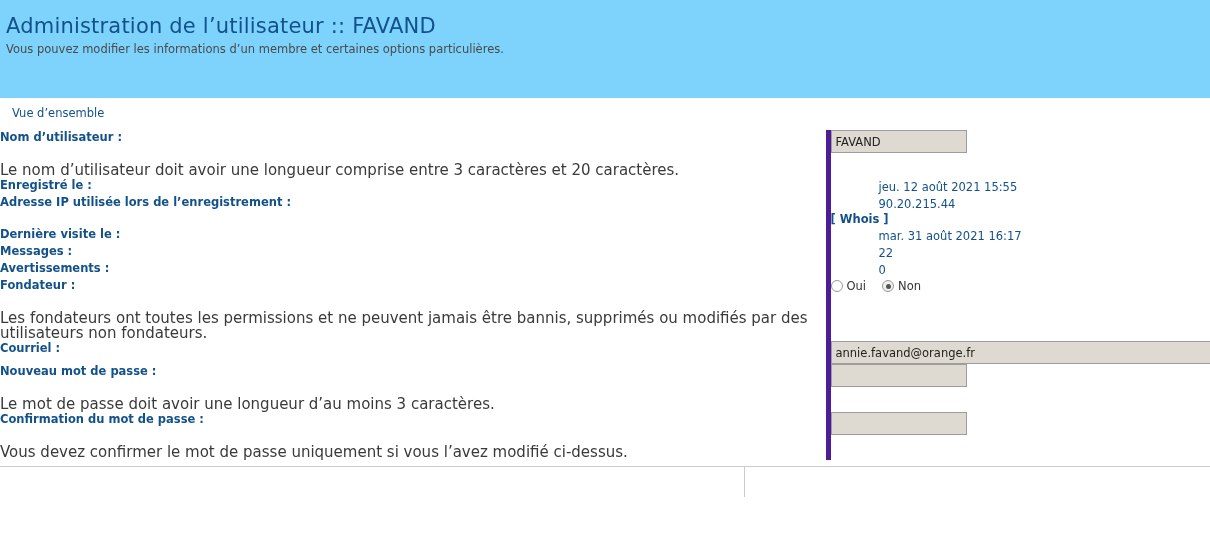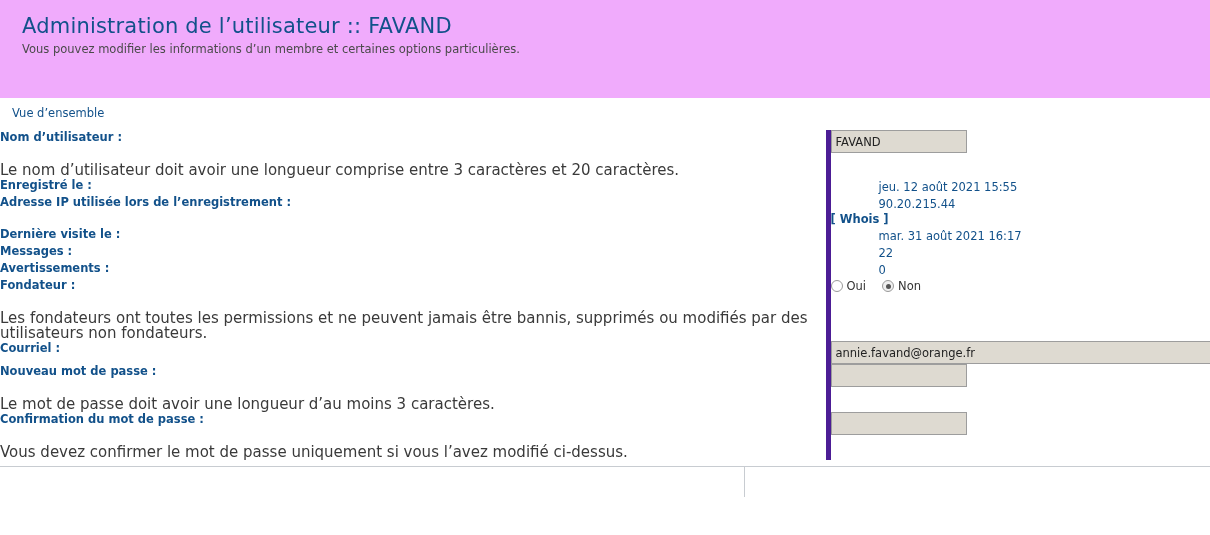--- a/index.html
+++ b/index.html
@@ -11,22 +11,22 @@
     height: 535px;
     background: #ffffff;
     font-family: "DejaVu Sans", "Liberation Sans", sans-serif;
     font-size: 12px;
     color: #333333;
     overflow: hidden;
   }
 
   
   .page-header {
-    background: #f0abfc;
-    padding: 14px 0 0 16px;
+    background: #7dd3fc;
+    padding: 14px 0 0 0;
     height: 98px;
     box-sizing: border-box;
   }
   .page-title {
     font-size: 21px;
     color: #12518a;
     font-weight: normal;
     margin: 0 0 4px 6px;
     letter-spacing: .2px;
   }

